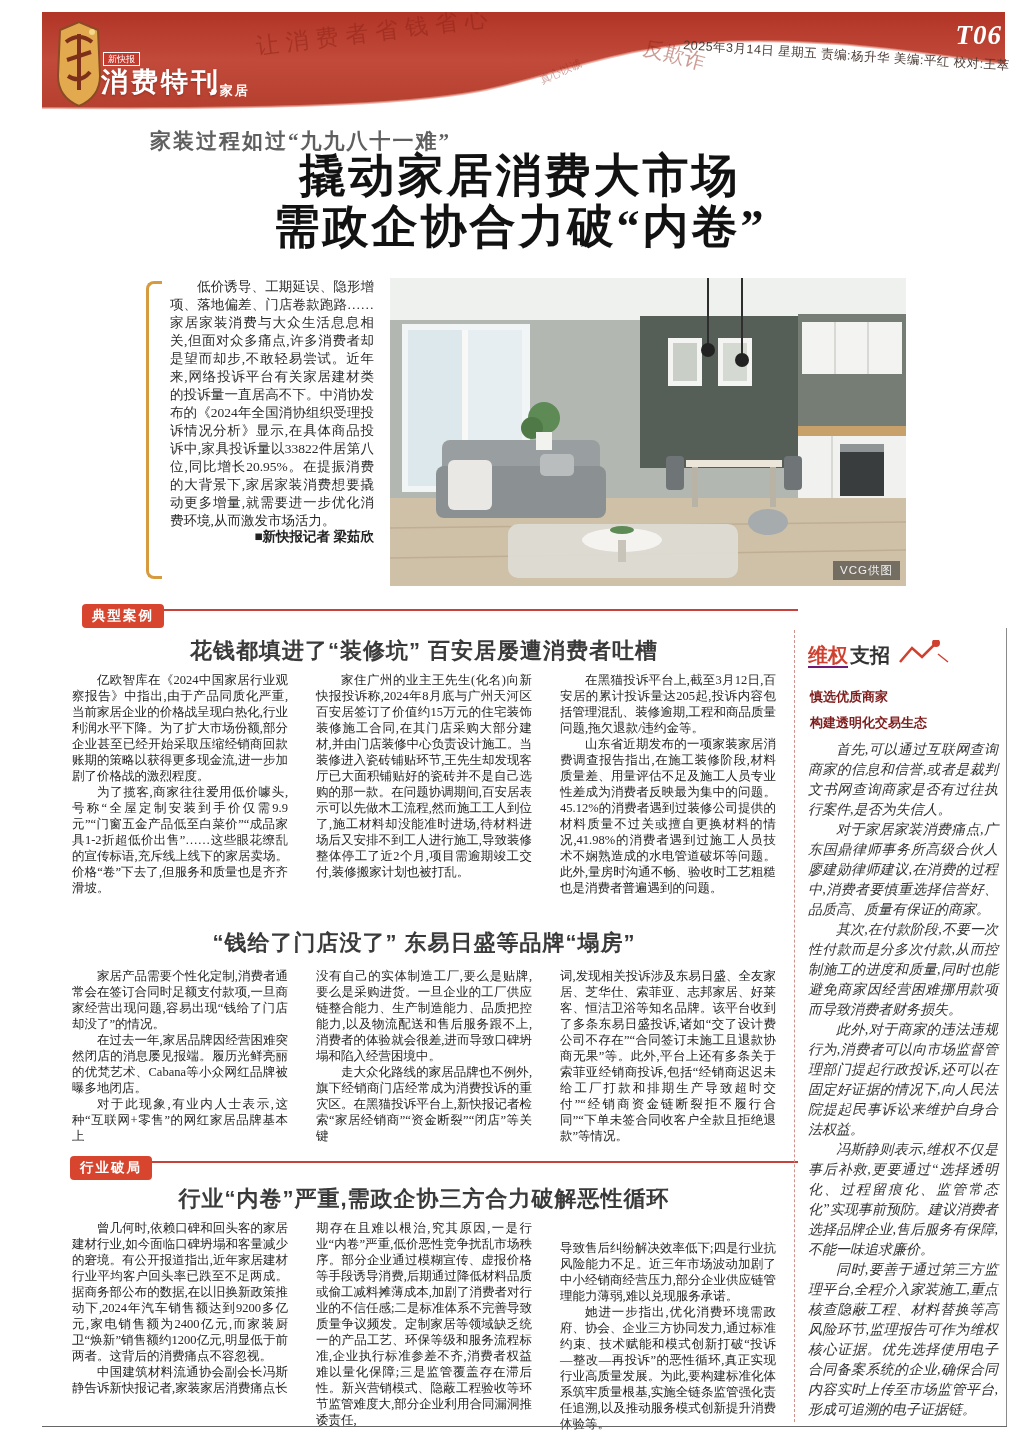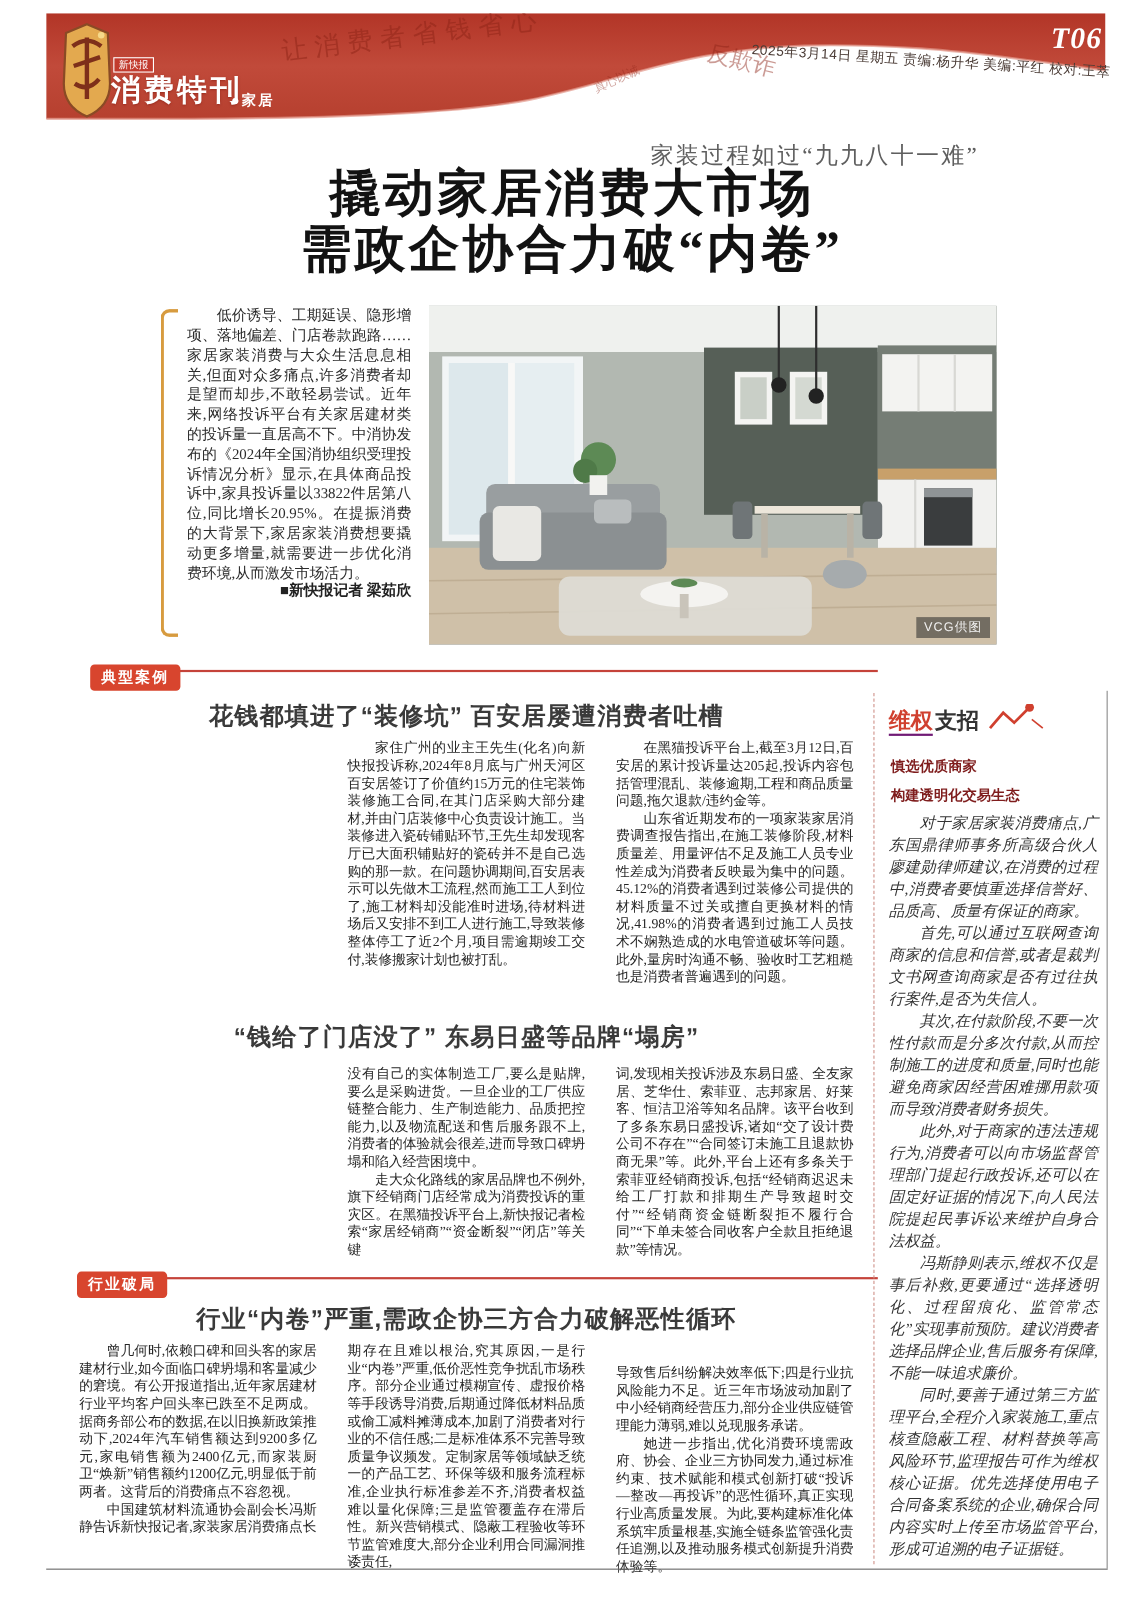--- a/index.html
+++ b/index.html
@@ -14,22 +14,22 @@
   .dateline{position:absolute;left:640px;top:46px;width:370px;text-align:right;
             color:#4a3b35;font-size:12.5px;transform:rotate(3.6deg);letter-spacing:.5px;}
   .logo{position:absolute;left:56px;top:20px;}
   .brandtag{position:absolute;left:103px;top:52px;background:#c23b2e;border:1px solid #fff;
             color:#fff;font-size:9px;padding:1px 4px;line-height:10px;}
   .mastertitle{position:absolute;left:101px;top:64px;color:#fff;font-weight:700;font-size:27px;
                letter-spacing:3px;text-shadow:0 1px 2px rgba(120,20,10,.5);}
   .mastersub{position:absolute;left:210px;top:82px;color:#fff;font-size:13px;font-weight:700;letter-spacing:2px;}
 
   
-  .kicker{position:absolute;left:150px;top:127px;width:740px;text-align:right;
-          font-size:21px;font-weight:400;color:#5f5f5f;letter-spacing:2px;}
+  .kicker{position:absolute;left:150px;top:127px;width:740px;text-align:left;
+          font-size:21px;font-weight:700;color:#5f5f5f;letter-spacing:2px;}
   .headline{position:absolute;left:110px;top:150px;width:820px;text-align:center;
             font-size:46px;font-weight:900;color:#121212;line-height:51px;letter-spacing:3px;}
 
   
   .bracket{position:absolute;left:146px;top:281px;width:13px;height:292px;
            border-left:3px solid #d79b3f;border-top:3px solid #d79b3f;border-bottom:3px solid #d79b3f;
            border-radius:8px 0 0 8px;}
   .lead{position:absolute;left:170px;top:278px;width:204px;font-size:13.5px;line-height:18px;
         text-align:justify;}
   .lead p{margin:0;text-indent:2em;}
@@ -171,30 +171,39 @@
         <circle cx="142" cy="150" r="11" fill="#4f7a48"></circle>
       <rect x="146" y="154" width="16" height="18" fill="#f2f2ef"></rect>
     </svg>
     <span class="photo-credit sans">VCG供图</span>
   </div>
 
   <div class="rule" style="left:120px;top:609px;width:678px;"></div>
   <div class="badge sans" style="left:82px;top:604px;">典型案例</div>
   <div class="sec-title sans" style="top:636px;">花钱都填进了“装修坑” 百安居屡遭消费者吐槽</div>
 
+  <div class="col" style="left:72px;top:672px;">
+    <p>亿欧智库在《2024中国家居行业观察报告》中指出,由于产品同质化严重,当前家居企业的价格战呈现白热化,行业利润水平下降。为了扩大市场份额,部分企业甚至已经开始采取压缩经销商回款账期的策略以获得更多现金流,进一步加剧了价格战的激烈程度。</p>
+    <p>为了揽客,商家往往爱用低价噱头,号称“全屋定制安装到手价仅需9.9元”“门窗五金产品低至白菜价”“成品家具1-2折超低价出售”……这些眼花缭乱的宣传标语,充斥线上线下的家居卖场。价格“卷”下去了,但服务和质量也是齐齐滑坡。</p>
+  </div>
   <div class="col" style="left:316px;top:672px;">
     <p>家住广州的业主王先生(化名)向新快报投诉称,2024年8月底与广州天河区百安居签订了价值约15万元的住宅装饰装修施工合同,在其门店采购大部分建材,并由门店装修中心负责设计施工。当装修进入瓷砖铺贴环节,王先生却发现客厅已大面积铺贴好的瓷砖并不是自己选购的那一款。在问题协调期间,百安居表示可以先做木工流程,然而施工工人到位了,施工材料却没能准时进场,待材料进场后又安排不到工人进行施工,导致装修整体停工了近2个月,项目需逾期竣工交付,装修搬家计划也被打乱。</p>
   </div>
   <div class="col" style="left:560px;top:672px;">
     <p>在黑猫投诉平台上,截至3月12日,百安居的累计投诉量达205起,投诉内容包括管理混乱、装修逾期,工程和商品质量问题,拖欠退款/违约金等。</p>
     <p>山东省近期发布的一项家装家居消费调查报告指出,在施工装修阶段,材料质量差、用量评估不足及施工人员专业性差成为消费者反映最为集中的问题。45.12%的消费者遇到过装修公司提供的材料质量不过关或擅自更换材料的情况,41.98%的消费者遇到过施工人员技术不娴熟造成的水电管道破坏等问题。此外,量房时沟通不畅、验收时工艺粗糙也是消费者普遍遇到的问题。</p>
   </div>
 
   <div class="sec-title sans" style="top:928px;">“钱给了门店没了” 东易日盛等品牌“塌房”</div>
 
+  <div class="col" style="left:72px;top:968px;">
+    <p>家居产品需要个性化定制,消费者通常会在签订合同时足额支付款项,一旦商家经营出现问题,容易出现“钱给了门店却没了”的情况。</p>
+    <p>在过去一年,家居品牌因经营困难突然闭店的消息屡见报端。履历光鲜亮丽的优梵艺术、Cabana等小众网红品牌被曝多地闭店。</p>
+    <p>对于此现象,有业内人士表示,这种“互联网+零售”的网红家居品牌基本上</p>
+  </div>
   <div class="col" style="left:316px;top:968px;">
     <p class="noind">没有自己的实体制造工厂,要么是贴牌,要么是采购进货。一旦企业的工厂供应链整合能力、生产制造能力、品质把控能力,以及物流配送和售后服务跟不上,消费者的体验就会很差,进而导致口碑坍塌和陷入经营困境中。</p>
     <p>走大众化路线的家居品牌也不例外,旗下经销商门店经常成为消费投诉的重灾区。在黑猫投诉平台上,新快报记者检索“家居经销商”“资金断裂”“闭店”等关键</p>
   </div>
   <div class="col" style="left:560px;top:968px;">
     <p class="noind">词,发现相关投诉涉及东易日盛、全友家居、芝华仕、索菲亚、志邦家居、好莱客、恒洁卫浴等知名品牌。该平台收到了多条东易日盛投诉,诸如“交了设计费公司不存在”“合同签订未施工且退款协商无果”等。此外,平台上还有多条关于索菲亚经销商投诉,包括“经销商迟迟未给工厂打款和排期生产导致超时交付”“经销商资金链断裂拒不履行合同”“下单未签合同收客户全款且拒绝退款”等情况。</p>
   </div>
 
   <div class="rule" style="left:120px;top:1161px;width:678px;"></div>
   <div class="badge sans" style="left:70px;top:1156px;">行业破局</div>
@@ -222,21 +231,21 @@
       <polyline points="2,22 14,8 24,17 38,3" fill="none" stroke="#d0402f" stroke-width="2.5"></polyline>
       <circle cx="38" cy="3" r="4" fill="#d0402f"></circle>
       <line x1="40" y1="14" x2="50" y2="22" stroke="#d0402f" stroke-width="1.5"></line>
     </svg>
   </div>
   <div class="sb-title sans">
     <div>慎选优质商家</div>
     <div>构建透明化交易生态</div>
   </div>
   <div class="sb-body">
+    <p>首先,可以通过互联网查询商家的信息和信誉,或者是裁判文书网查询商家是否有过往执行案件,是否为失信人。</p>
     <p>对于家居家装消费痛点,广东国鼎律师事务所高级合伙人廖建勋律师建议,在消费的过程中,消费者要慎重选择信誉好、品质高、质量有保证的商家。</p>
-    <p>首先,可以通过互联网查询商家的信息和信誉,或者是裁判文书网查询商家是否有过往执行案件,是否为失信人。</p>
     <p>其次,在付款阶段,不要一次性付款而是分多次付款,从而控制施工的进度和质量,同时也能避免商家因经营困难挪用款项而导致消费者财务损失。</p>
     <p>此外,对于商家的违法违规行为,消费者可以向市场监督管理部门提起行政投诉,还可以在固定好证据的情况下,向人民法院提起民事诉讼来维护自身合法权益。</p>
     <p>冯斯静则表示,维权不仅是事后补救,更要通过“选择透明化、过程留痕化、监管常态化”实现事前预防。建议消费者选择品牌企业,售后服务有保障,不能一味追求廉价。</p>
     <p>同时,要善于通过第三方监理平台,全程介入家装施工,重点核查隐蔽工程、材料替换等高风险环节,监理报告可作为维权核心证据。优先选择使用电子合同备案系统的企业,确保合同内容实时上传至市场监管平台,形成可追溯的电子证据链。</p>
   </div>
 
 </div>
 
 </body></html>

